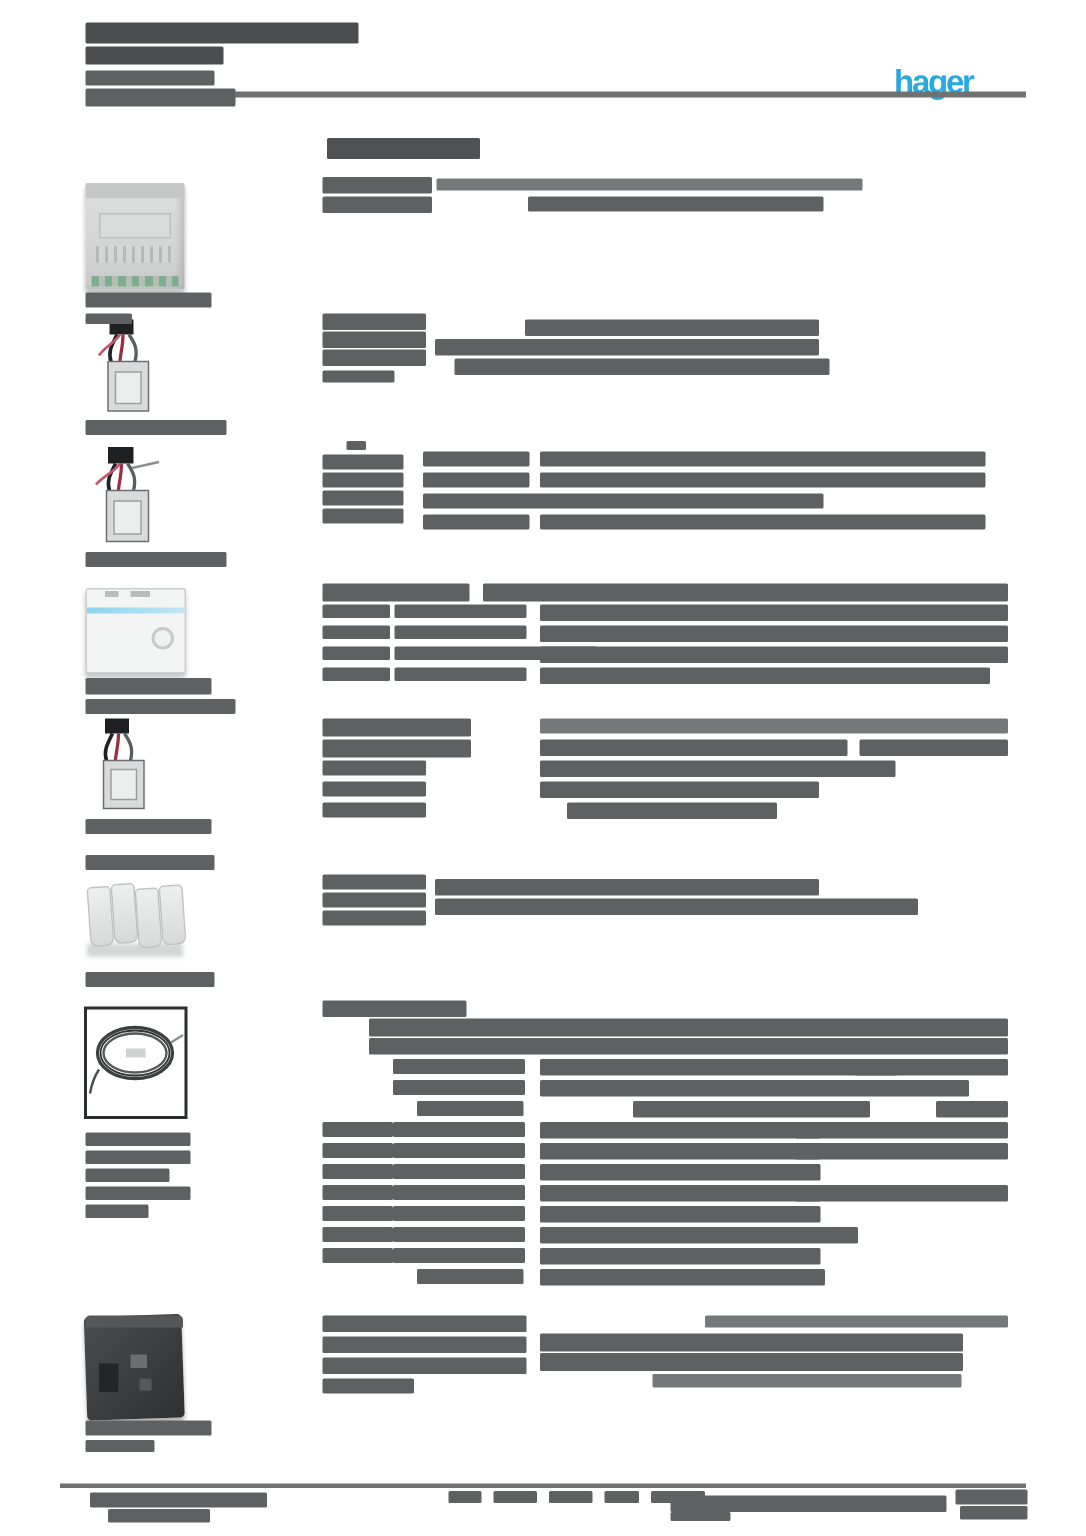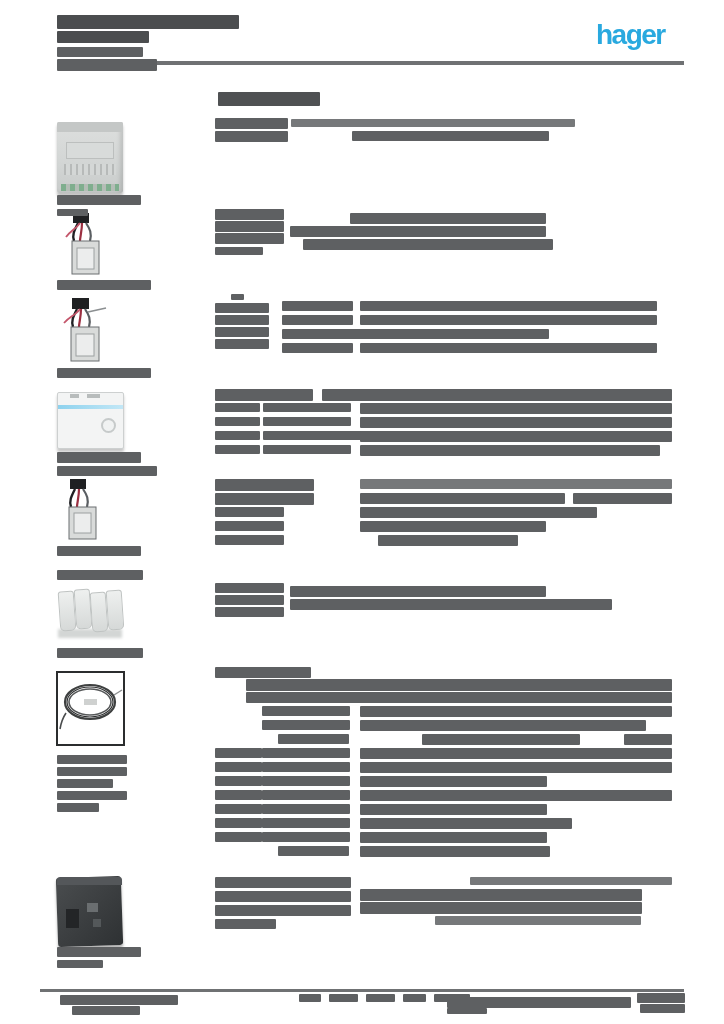--- a/index.html
+++ b/index.html
@@ -1,21 +1,21 @@
 <!DOCTYPE html>
 <html><head>
 <meta charset="utf-8">
 <style>
   html,body{margin:0;padding:0;background:#fff;}
   #canvas{position:relative;width:724px;height:1024px;background:#ffffff;overflow:hidden;
           font-family:"Liberation Sans", sans-serif;}
   .bar{position:absolute;background:#5e6062;border-radius:1px;filter:blur(.45px);}
   .rule{position:absolute;background:#6f7173;}
-  .logo{position:absolute;left:596px;top:20px;width:92px;height:30px;
-        font-weight:bold;font-size:28px;letter-spacing:-1.5px;color:#29a9df;
+  .logo{position:absolute;left:596px;top:40px;width:92px;height:30px;
+        font-weight:bold;font-size:22px;letter-spacing:-1.5px;color:#29a9df;
         filter:blur(.5px);line-height:30px;}
   .photo{position:absolute;}
   
   .m-body{position:absolute;inset:0;background:linear-gradient(180deg,#dddfde 0%,#d2d5d4 60%,#c8cbca 100%);
           border-radius:2px;box-shadow:inset -3px 0 4px rgba(0,0,0,.12), 0 3px 3px rgba(0,0,0,.25);}
   .m-top{position:absolute;left:0;top:0;right:0;height:10px;background:#c4c7c6;border-radius:2px 2px 0 0;}
   .m-label{position:absolute;left:9px;top:20px;width:46px;height:15px;background:#d8dbda;border:1px solid #bcbfbe;}
   .m-vents{position:absolute;left:7px;top:42px;width:52px;height:11px;
            background:repeating-linear-gradient(90deg,#b7bab9 0 2px,#d4d7d6 2px 6px);}
   .m-terms{position:absolute;left:4px;bottom:2px;width:58px;height:7px;

